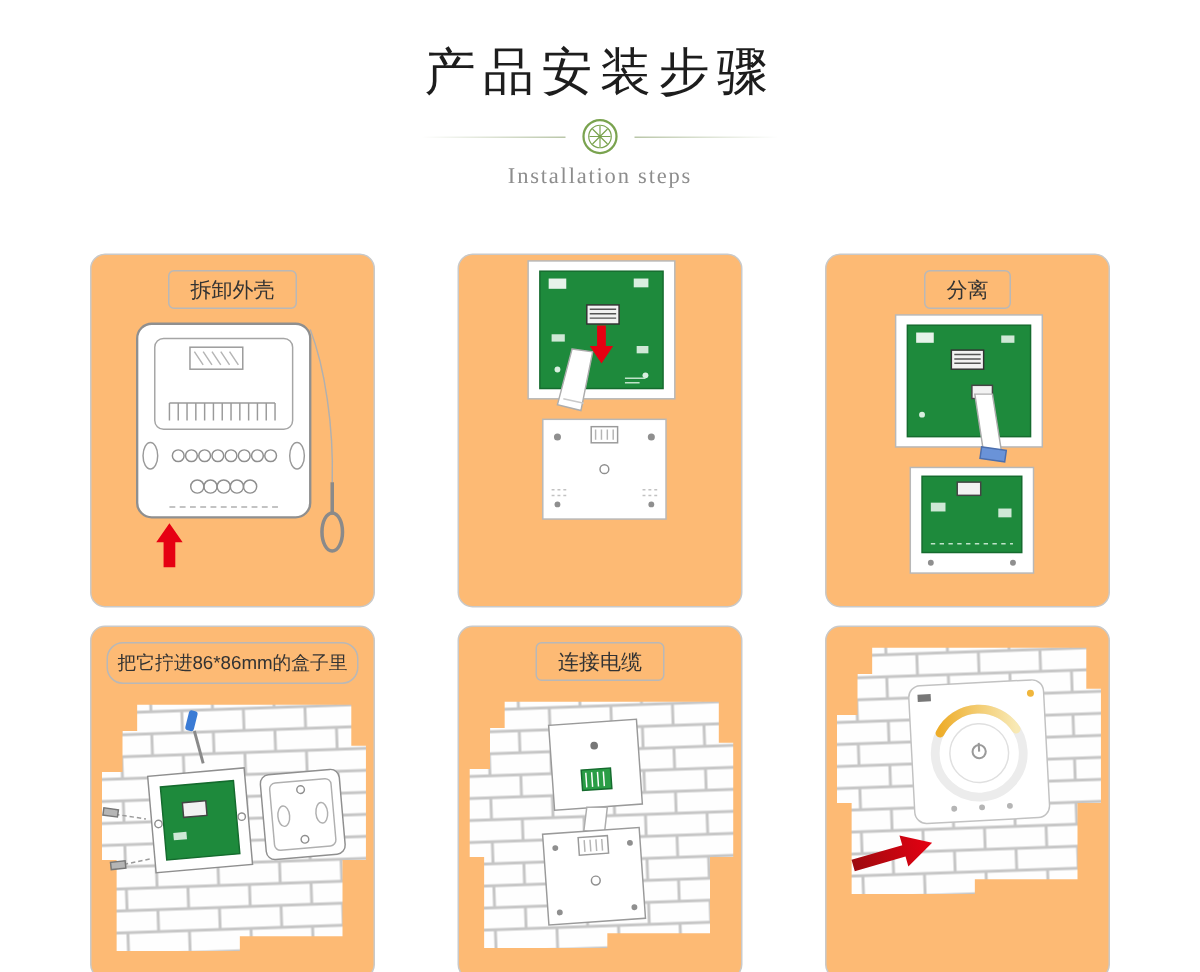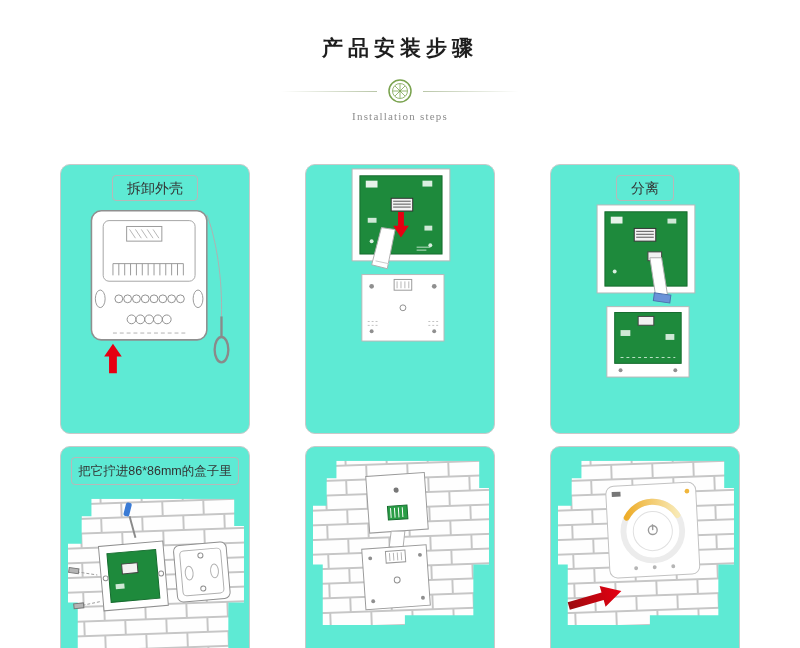--- a/index.html
+++ b/index.html
@@ -5,73 +5,73 @@
   * { box-sizing: border-box; margin: 0; padding: 0; }
   html, body { width: 800px; height: 648px; }
   body {
     background: #ffffff;
     font-family: "Liberation Sans", sans-serif;
     overflow: hidden;
     position: relative;
   }
   .header { text-align: center; padding-top: 30px; }
   .page-title {
-    font-size: 21px;
-    font-weight: 700;
+    font-size: 34px;
+    font-weight: 400;
     color: #1d1d1d;
     letter-spacing: 5px;
     line-height: 36px;
   }
   .divider {
     display: flex;
     align-items: center;
     justify-content: center;
     margin-top: 12px;
     gap: 10px;
     height: 26px;
   }
   .divider .line { width: 96px; height: 1px; display: inline-block; }
   .line.left  { background: linear-gradient(to left,  #b9c6a8, rgba(255,255,255,0)); }
   .line.right { background: linear-gradient(to right, #b9c6a8, rgba(255,255,255,0)); }
   .subtitle {
     margin-top: 6px;
     font-family: "Liberation Serif", serif;
-    font-size: 11px;
+    font-size: 15px;
     color: #8d8d8d;
     letter-spacing: 1.2px;
   }
   .grid {
     display: grid;
     grid-template-columns: repeat(3, 190px);
     justify-content: center;
     column-gap: 55px;
     row-gap: 12px;
     margin-top: 42px;
   }
   .panel {
     width: 190px;
-    height: 270px;
+    height: 236px;
     border: 1px solid #c9c9c9;
     border-radius: 10px;
-    background: #5eead4;
+    background: #fdba74;
     text-align: center;
     overflow: hidden;
   }
   .panel-title {
     display: inline-block;
     margin-top: 10px;
     padding: 3px 14px;
     border: 1px solid #b8b8b8;
     border-radius: 4px;
     font-size: 14px;
     color: #333;
     white-space: nowrap;
     line-height: 18px;
   }
-  .panel:nth-child(4) .panel-title { font-size: 12.5px; padding: 4px 6px; }
+  .panel:nth-child(4) .panel-title { font-size: 12.5px; padding: 4px 6px; border-radius: 11px; }
   .art { display: block; width: 188px; height: 176px; margin: 2px auto 0; }
 </style>
 </head>
 <body>
 
 <svg width="0" height="0" style="position:absolute" aria-hidden="true">
   <defs>
     <pattern id="brickPat" width="42" height="30" patternUnits="userSpaceOnUse">
       <rect width="42" height="30" fill="#ffffff"></rect>
       <rect x="0.5" y="0.5" width="41" height="14" fill="#fefefe" stroke="#c6c6c6" stroke-width="1"></rect>
@@ -242,20 +242,21 @@
         <rect x="122" y="64" width="42" height="46" rx="4" fill="none" stroke="#b0b0b0"></rect>
         <circle cx="143" cy="70" r="2.6" fill="none" stroke="#8f8f8f"></circle>
         <circle cx="143" cy="104" r="2.6" fill="none" stroke="#8f8f8f"></circle>
         <ellipse cx="130" cy="87" rx="4" ry="7" fill="none" stroke="#b0b0b0"></ellipse>
         <ellipse cx="156" cy="87" rx="4" ry="7" fill="none" stroke="#b0b0b0"></ellipse>
       </g>
     </svg>
   </div>
 
   <div class="panel">
+    <div class="panel-title">连接电缆</div>
     <svg class="art" viewBox="0 0 190 180">
       <g clip-path="url(#wallClip)">
         <rect x="-12" y="-12" width="214" height="214" fill="url(#brickPat)" transform="rotate(-2 95 90)"></rect>
       </g>
       <g transform="rotate(-4 92 56)">
         <rect x="62" y="26" width="60" height="58" fill="#fff" stroke="#9a9a9a"></rect>
         <circle cx="92" cy="42" r="2.6" fill="#777"></circle>
         <rect x="82" y="58" width="20" height="14" fill="#2a9d46" stroke="#156b2e"></rect>
         <path d="M85 60 v10 M89 60 v10 M93 60 v10 M97 60 v10" stroke="#ffffff" stroke-width="1"></path>
       </g>

